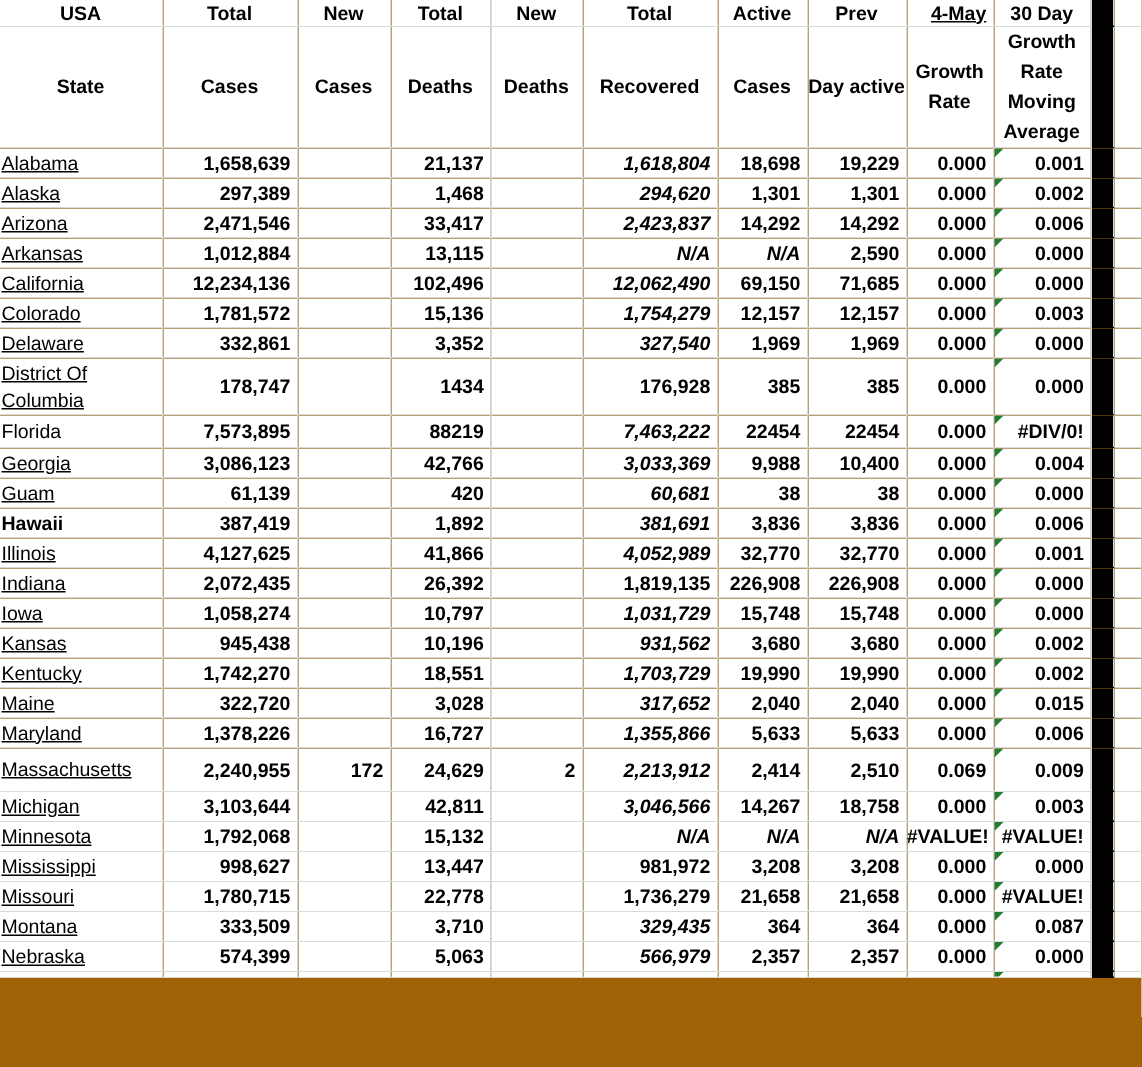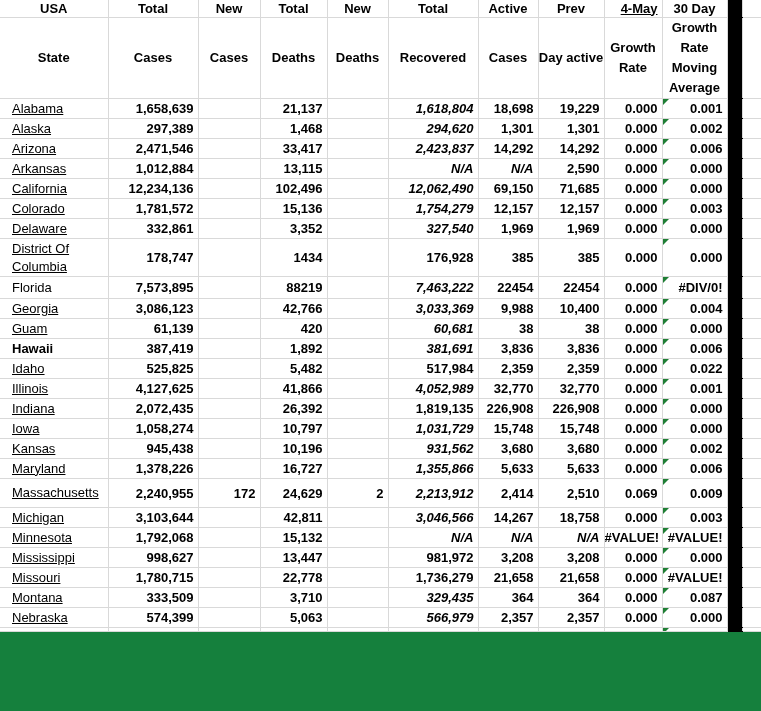--- a/index.html
+++ b/index.html
@@ -4,21 +4,21 @@
 <style>
   html, body {
     margin: 0; padding: 0;
     width: 761px; height: 711px;
     overflow: hidden;
     background: #ffffff;
   }
   .sheet {
     width: 761px; height: 711px;
     overflow: hidden;
-    background: #15803d;
+    background: #a16207;
   }
   table {
     border-collapse: collapse;
     table-layout: fixed;
     width: 761px;
     font-family: "Liberation Sans", "DejaVu Sans", sans-serif;
     font-size: 13px;
     color: #000000;
   }
   th, td {
@@ -33,21 +33,21 @@
   }
   tr.hr1 th { height: 17px; border-top: none; line-height: 16px; }
   tr.hr2 th { height: 79px; line-height: 20px; }
   th {
     font-weight: bold;
     text-align: center;
   }
   th.ralign { text-align: right; padding-right: 4px; text-decoration: underline; }
   td.state {
     text-align: left;
-    padding-left: 12px;
+    padding-left: 1px;
     font-weight: normal;
     line-height: 18px;
   }
   td.state.sb { font-weight: bold; }
   .ustate { text-decoration: underline; }
   td.num {
     text-align: right;
     padding-right: 4px;
     font-weight: bold;
   }
@@ -282,34 +282,20 @@
           <td class="num"></td>
           <td class="num it">381,691</td>
           <td class="num">3,836</td>
           <td class="num">3,836</td>
           <td class="num">0.000</td>
           <td class="num">0.006<i class="flag"></i></td>
           <td class="bar"></td>
           <td class="tail"></td>
         </tr>
         <tr style="height: 20px;">
-          <td class="state"><span class="ustate">Idaho</span></td>
-          <td class="num">525,825</td>
-          <td class="num"></td>
-          <td class="num">5,482</td>
-          <td class="num"></td>
-          <td class="num">517,984</td>
-          <td class="num">2,359</td>
-          <td class="num">2,359</td>
-          <td class="num">0.000</td>
-          <td class="num">0.022<i class="flag"></i></td>
-          <td class="bar"></td>
-          <td class="tail"></td>
-        </tr>
-        <tr style="height: 20px;">
           <td class="state"><span class="ustate">Illinois</span></td>
           <td class="num">4,127,625</td>
           <td class="num"></td>
           <td class="num">41,866</td>
           <td class="num"></td>
           <td class="num it">4,052,989</td>
           <td class="num">32,770</td>
           <td class="num">32,770</td>
           <td class="num">0.000</td>
           <td class="num">0.001<i class="flag"></i></td>
@@ -348,20 +334,48 @@
           <td class="state"><span class="ustate">Kansas</span></td>
           <td class="num">945,438</td>
           <td class="num"></td>
           <td class="num">10,196</td>
           <td class="num"></td>
           <td class="num it">931,562</td>
           <td class="num">3,680</td>
           <td class="num">3,680</td>
           <td class="num">0.000</td>
           <td class="num">0.002<i class="flag"></i></td>
+          <td class="bar"></td>
+          <td class="tail"></td>
+        </tr>
+        <tr style="height: 20px;">
+          <td class="state"><span class="ustate">Kentucky</span></td>
+          <td class="num">1,742,270</td>
+          <td class="num"></td>
+          <td class="num">18,551</td>
+          <td class="num"></td>
+          <td class="num it">1,703,729</td>
+          <td class="num">19,990</td>
+          <td class="num">19,990</td>
+          <td class="num">0.000</td>
+          <td class="num">0.002<i class="flag"></i></td>
+          <td class="bar"></td>
+          <td class="tail"></td>
+        </tr>
+        <tr style="height: 20px;">
+          <td class="state"><span class="ustate">Maine</span></td>
+          <td class="num">322,720</td>
+          <td class="num"></td>
+          <td class="num">3,028</td>
+          <td class="num"></td>
+          <td class="num it">317,652</td>
+          <td class="num">2,040</td>
+          <td class="num">2,040</td>
+          <td class="num">0.000</td>
+          <td class="num">0.015<i class="flag"></i></td>
           <td class="bar"></td>
           <td class="tail"></td>
         </tr>
         <tr style="height: 20px;">
           <td class="state"><span class="ustate">Maryland</span></td>
           <td class="num">1,378,226</td>
           <td class="num"></td>
           <td class="num">16,727</td>
           <td class="num"></td>
           <td class="num it">1,355,866</td>

